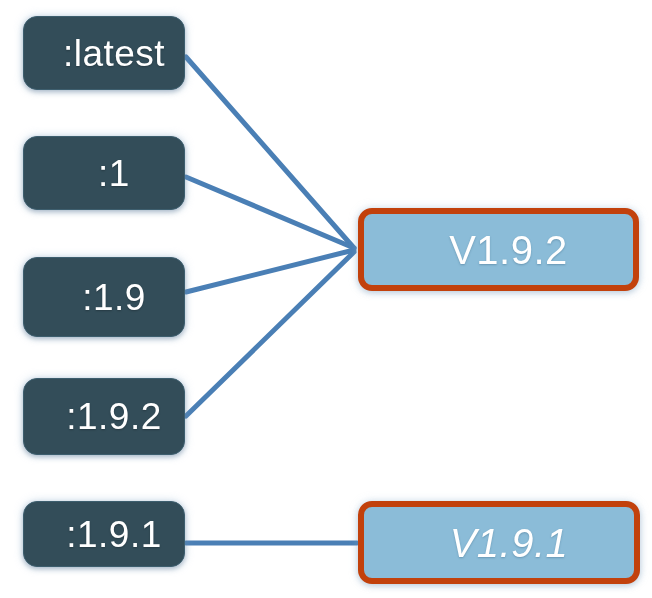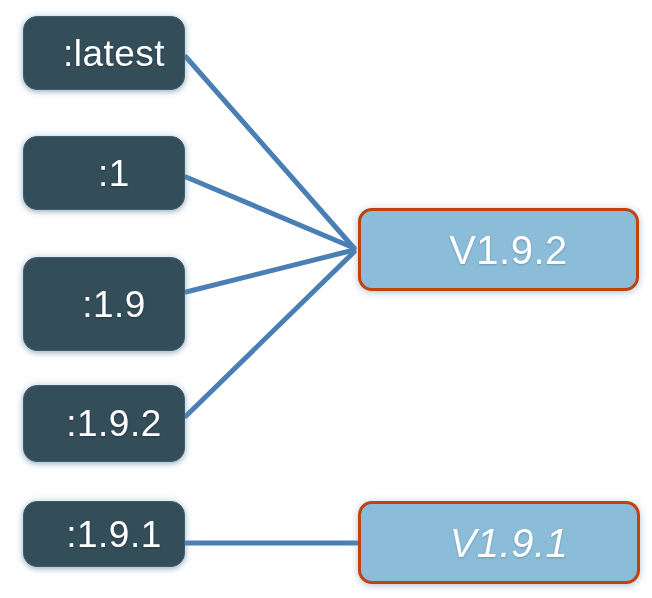--- a/index.html
+++ b/index.html
@@ -40,21 +40,21 @@
   }
   .node-tag {
     background: #334d59;
     border: 1px solid #3d5e6e;
     box-shadow: 0 2px 5px rgba(60,90,120,0.35),
                 0 0 10px rgba(150,185,215,0.45);
     font-size: 37px;
   }
   .node-version {
     background: #8bbcd8;
-    border: 3px solid #c2410c;
+    border: 6px solid #c2410c;
     box-shadow: 0 2px 6px rgba(80,120,160,0.30),
                 0 0 10px rgba(160,195,220,0.35);
     font-size: 40px;
   }
   .node-label {
     display: block;
     line-height: 1;
     text-shadow: 0 1px 2px rgba(0,0,0,0.25);
   }
   .node-version .node-label {
@@ -74,24 +74,24 @@
       <line x1="186" y1="543" x2="357" y2="543" stroke="#4a7fb5" stroke-width="5" stroke-linecap="round"></line>
     </svg>
 
   <div id="node-layer">
       <div class="node node-tag" style="left: 23px; top: 16px; width: 162px; height: 74px;">
         <span class="node-label">:latest</span>
       </div>
       <div class="node node-tag" style="left: 23px; top: 136px; width: 162px; height: 74px;">
         <span class="node-label">:1</span>
       </div>
-      <div class="node node-tag" style="left: 23px; top: 257px; width: 162px; height: 94px;">
+      <div class="node node-tag" style="left: 23px; top: 257px; width: 162px; height: 80px;">
         <span class="node-label">:1.9</span>
       </div>
-      <div class="node node-tag" style="left: 23px; top: 378px; width: 162px; height: 77px; margin-top: 7px;">
+      <div class="node node-tag" style="left: 23px; top: 378px; width: 162px; height: 77px;">
         <span class="node-label">:1.9.2</span>
       </div>
       <div class="node node-tag" style="left: 23px; top: 501px; width: 162px; height: 66px;">
         <span class="node-label">:1.9.1</span>
       </div>
       <div class="node node-version" style="left: 358px; top: 208px; width: 281px; height: 83px;">
         <span class="node-label">V1.9.2</span>
       </div>
       <div class="node node-version" style="left: 358px; top: 501px; width: 282px; height: 83px; font-style: italic;">
         <span class="node-label">V1.9.1</span>

